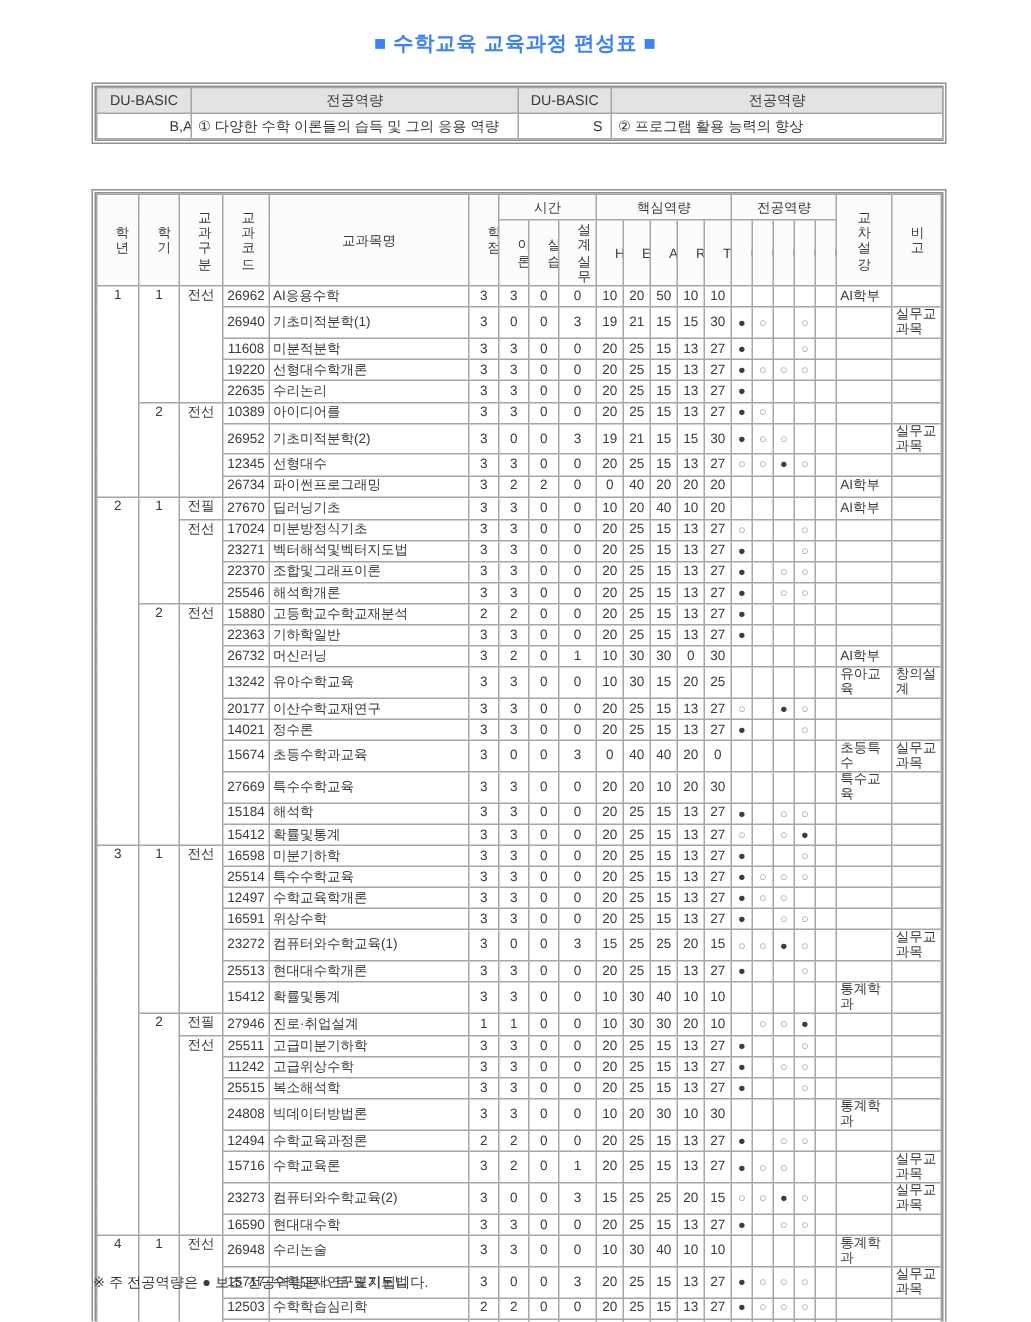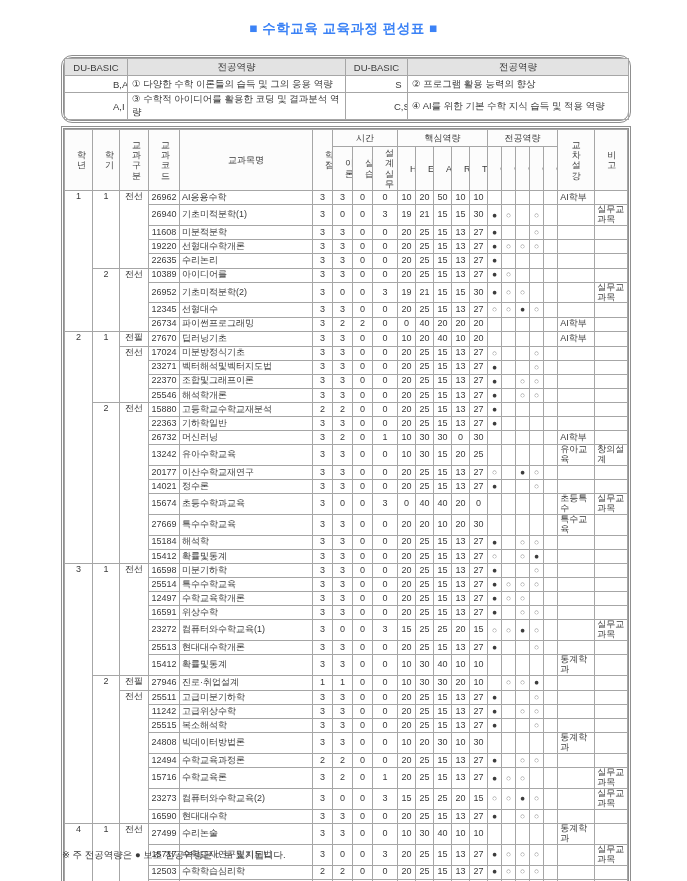--- a/index.html
+++ b/index.html
@@ -5,21 +5,21 @@
   html,body{margin:0;padding:0;}
   body{
     width:687px;height:881px;background:#ffffff;position:relative;
     font-family:"Liberation Sans","DejaVu Sans",sans-serif;color:#3a3a3a;
   }
   .title{
     position:absolute;top:20px;left:0;width:100%;text-align:center;
     font-size:13.5px;font-weight:bold;color:#3b82f6;letter-spacing:.5px;
   }
   .tbl-wrap{position:absolute;border:3px double #8f8f8f;background:#fff;}
-  #comp-wrap{left:61px;top:55px;width:564px;border-radius:11px;}
+  #comp-wrap{left:61px;top:55px;width:564px;}
   #curr-wrap{left:61px;top:126px;width:564px;}
   table{border-collapse:collapse;table-layout:fixed;width:100%;}
   td,th{border:1px solid #a6a6a6;font-weight:normal;overflow:hidden;}
   
   #comp-table{font-size:9.5px;}
   #comp-table th{background:#e3e3e3;height:16px;text-align:center;padding:0 2px;}
   #comp-table td{height:16px;padding:0 4px;}
   #comp-table td.c{text-align:center;padding-left:48px;}
   
   #curr-table{font-size:9px;}
@@ -57,26 +57,20 @@
       <th>DU-BASIC</th>
       <th>전공역량</th>
       <th>DU-BASIC</th>
       <th>전공역량</th>
     </tr>
     <tr>
       <td class="c">B,A</td>
       <td>① 다양한 수학 이론들의 습득 및 그의 응용 역량</td>
       <td class="c">S</td>
       <td>② 프로그램 활용 능력의 향상</td>
-    </tr>
-    <tr>
-      <td class="c">A,I</td>
-      <td>③ 수학적 아이디어를 활용한 코딩 및 결과분석 역량</td>
-      <td class="c">C,S</td>
-      <td>④ AI를 위한 기본 수학 지식 습득 및 적용 역량</td>
     </tr>
   </tbody>
     </table>
 </div>
 
 <div class="tbl-wrap" id="curr-wrap">
   <table id="curr-table">
     <colgroup>
       <col style="width:28px">
         <col style="width:27px">
@@ -952,21 +946,21 @@
           <td class="c odot">○</td>
           <td class="c odot">○</td>
           <td class="c "></td>
           <td class="l"></td>
           <td class="l"></td>
         </tr>
         <tr>
           <td class="c vtop" rowspan="9">4</td>
           <td class="c vtop" rowspan="5">1</td>
           <td class="c vtop" rowspan="5">전선</td>
-          <td class="c">27499</td>
+          <td class="c">26948</td>
           <td class="l">수리논술</td>
           <td class="c">3</td>
           <td class="c">3</td>
           <td class="c">0</td>
           <td class="c">0</td>
           <td class="c">10</td>
           <td class="c">30</td>
           <td class="c">40</td>
           <td class="c">10</td>
           <td class="c">10</td>

